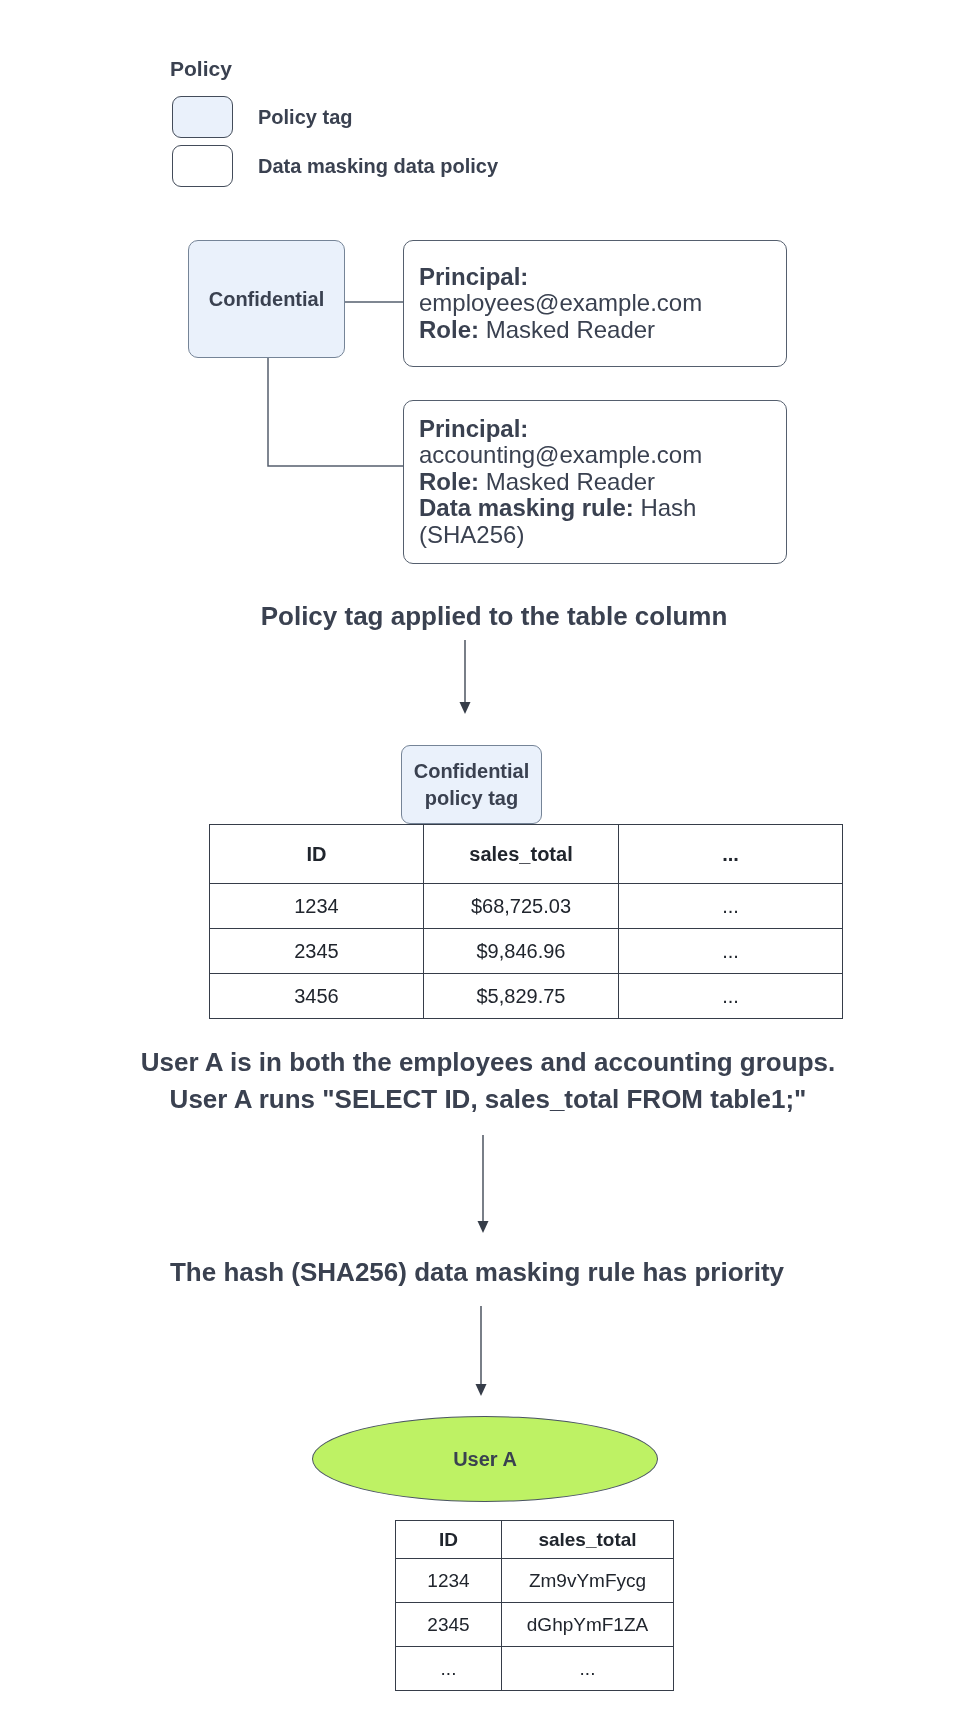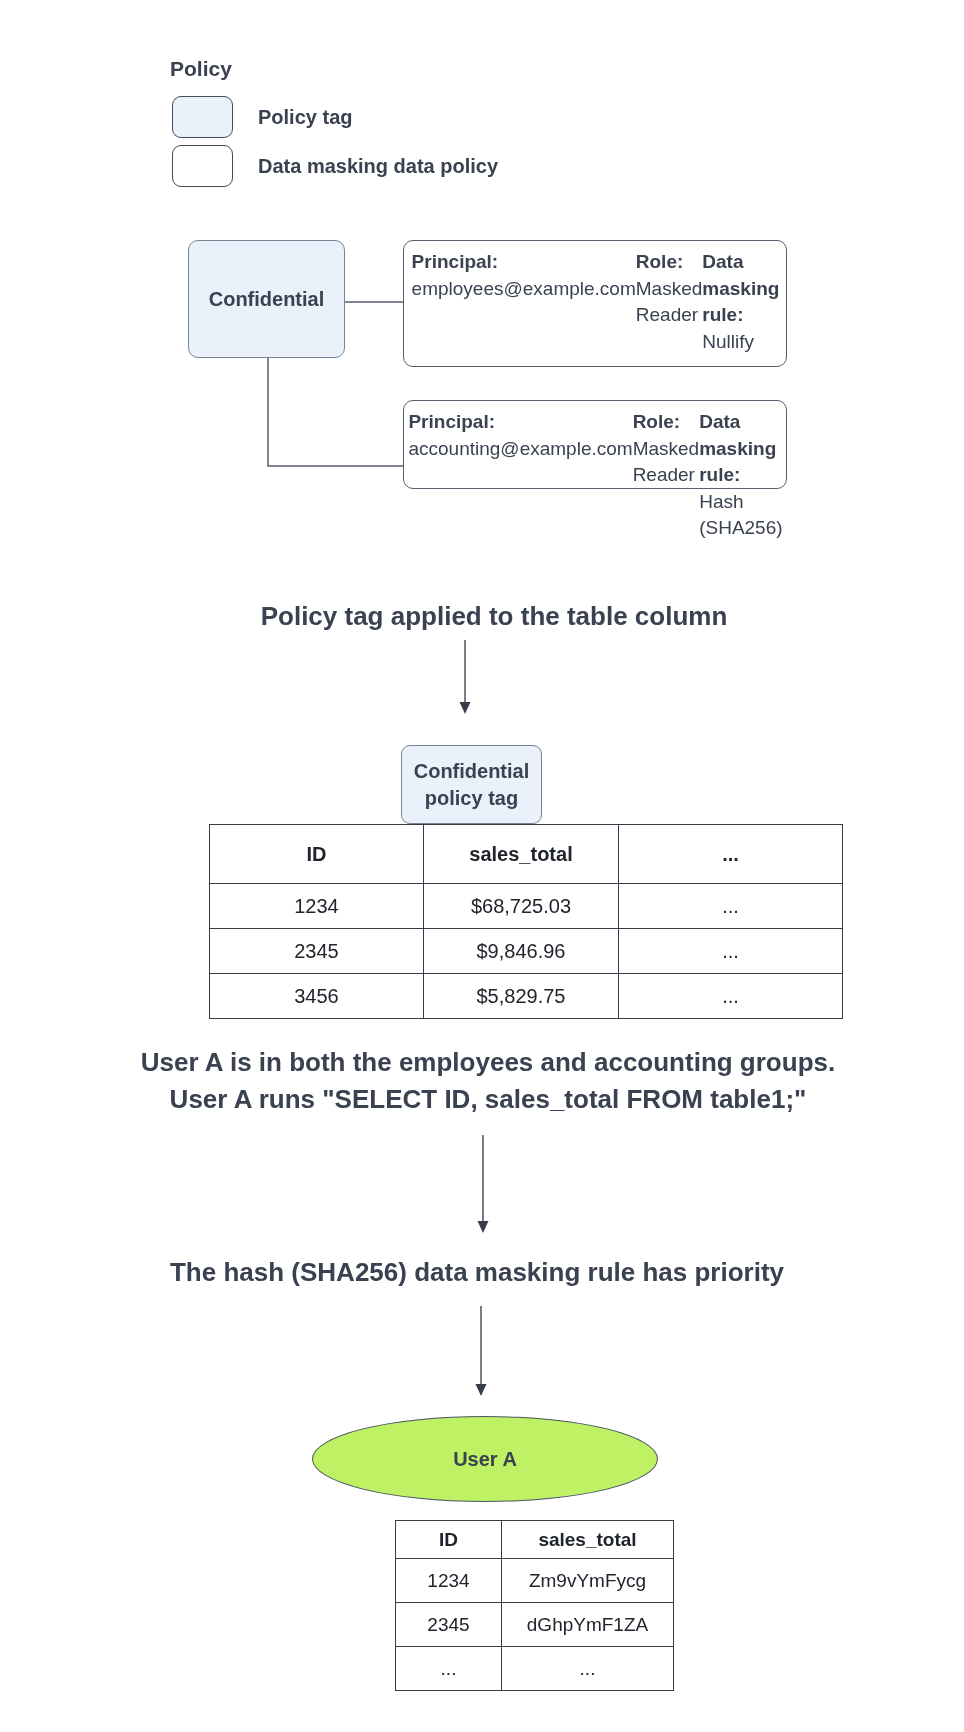--- a/index.html
+++ b/index.html
@@ -34,24 +34,24 @@
     background: #ffffff;
   }
   .node.blue { background: #eaf1fb; border-color: #758497; }
   .center-text {
     display: flex; align-items: center; justify-content: center;
     text-align: center;
   }
   .node-label { font-size: 20px; font-weight: 700; color: #3a4150; }
 
   .policy-card {
-    display: flex; flex-direction: row; justify-content: center;
+    display: flex; flex-direction: column; justify-content: center;
     box-sizing: border-box;
     padding: 8px 14px 8px 15px;
-    font-size: 19px;
+    font-size: 24px;
     line-height: 26.5px;
     color: #3a4150;
   }
   .policy-card b { font-weight: 700; }
 
   .heading {
     font-size: 26px;
     font-weight: 700;
     text-align: center;
     color: #3a4150;
@@ -128,24 +128,23 @@
   <div class="abs swatch" style="left:172px; top:145px;"></div>
   <div class="abs legend-label" style="left:258px; top:155px;">Data masking data policy</div>
 
   <div class="abs node blue center-text" style="left:188px; top:240px; width:157px; height:118px;">
     <span class="node-label">Confidential</span>
   </div>
 
   <div class="abs node policy-card" style="left:403px; top:240px; width:384px; height:127px;">
     <div><b>Principal:</b> <span>employees@example.com</span></div>
     <div><b>Role:</b> <span>Masked Reader</span></div>
-    <div><b>Data masking rule:</b> <span>Nullify</span></div>
-  </div>
-
-  <div class="abs node policy-card" style="left:403px; top:400px; width:384px; height:89px;">
+  </div>
+
+  <div class="abs node policy-card" style="left:403px; top:400px; width:384px; height:164px;">
     <div><b>Principal:</b> <span>accounting@example.com</span></div>
     <div><b>Role:</b> <span>Masked Reader</span></div>
     <div><b>Data masking rule:</b> <span>Hash (SHA256)</span></div>
   </div>
 
   <div class="abs heading" style="left:0px; top:598px; width:954px;padding-left:17px;">Policy tag applied to the table column</div>
 
   <div class="abs badge" style="left:401px; top:745px; width:141px; height:79px;">
     <span>Confidential</span>
     <span>policy tag</span>

